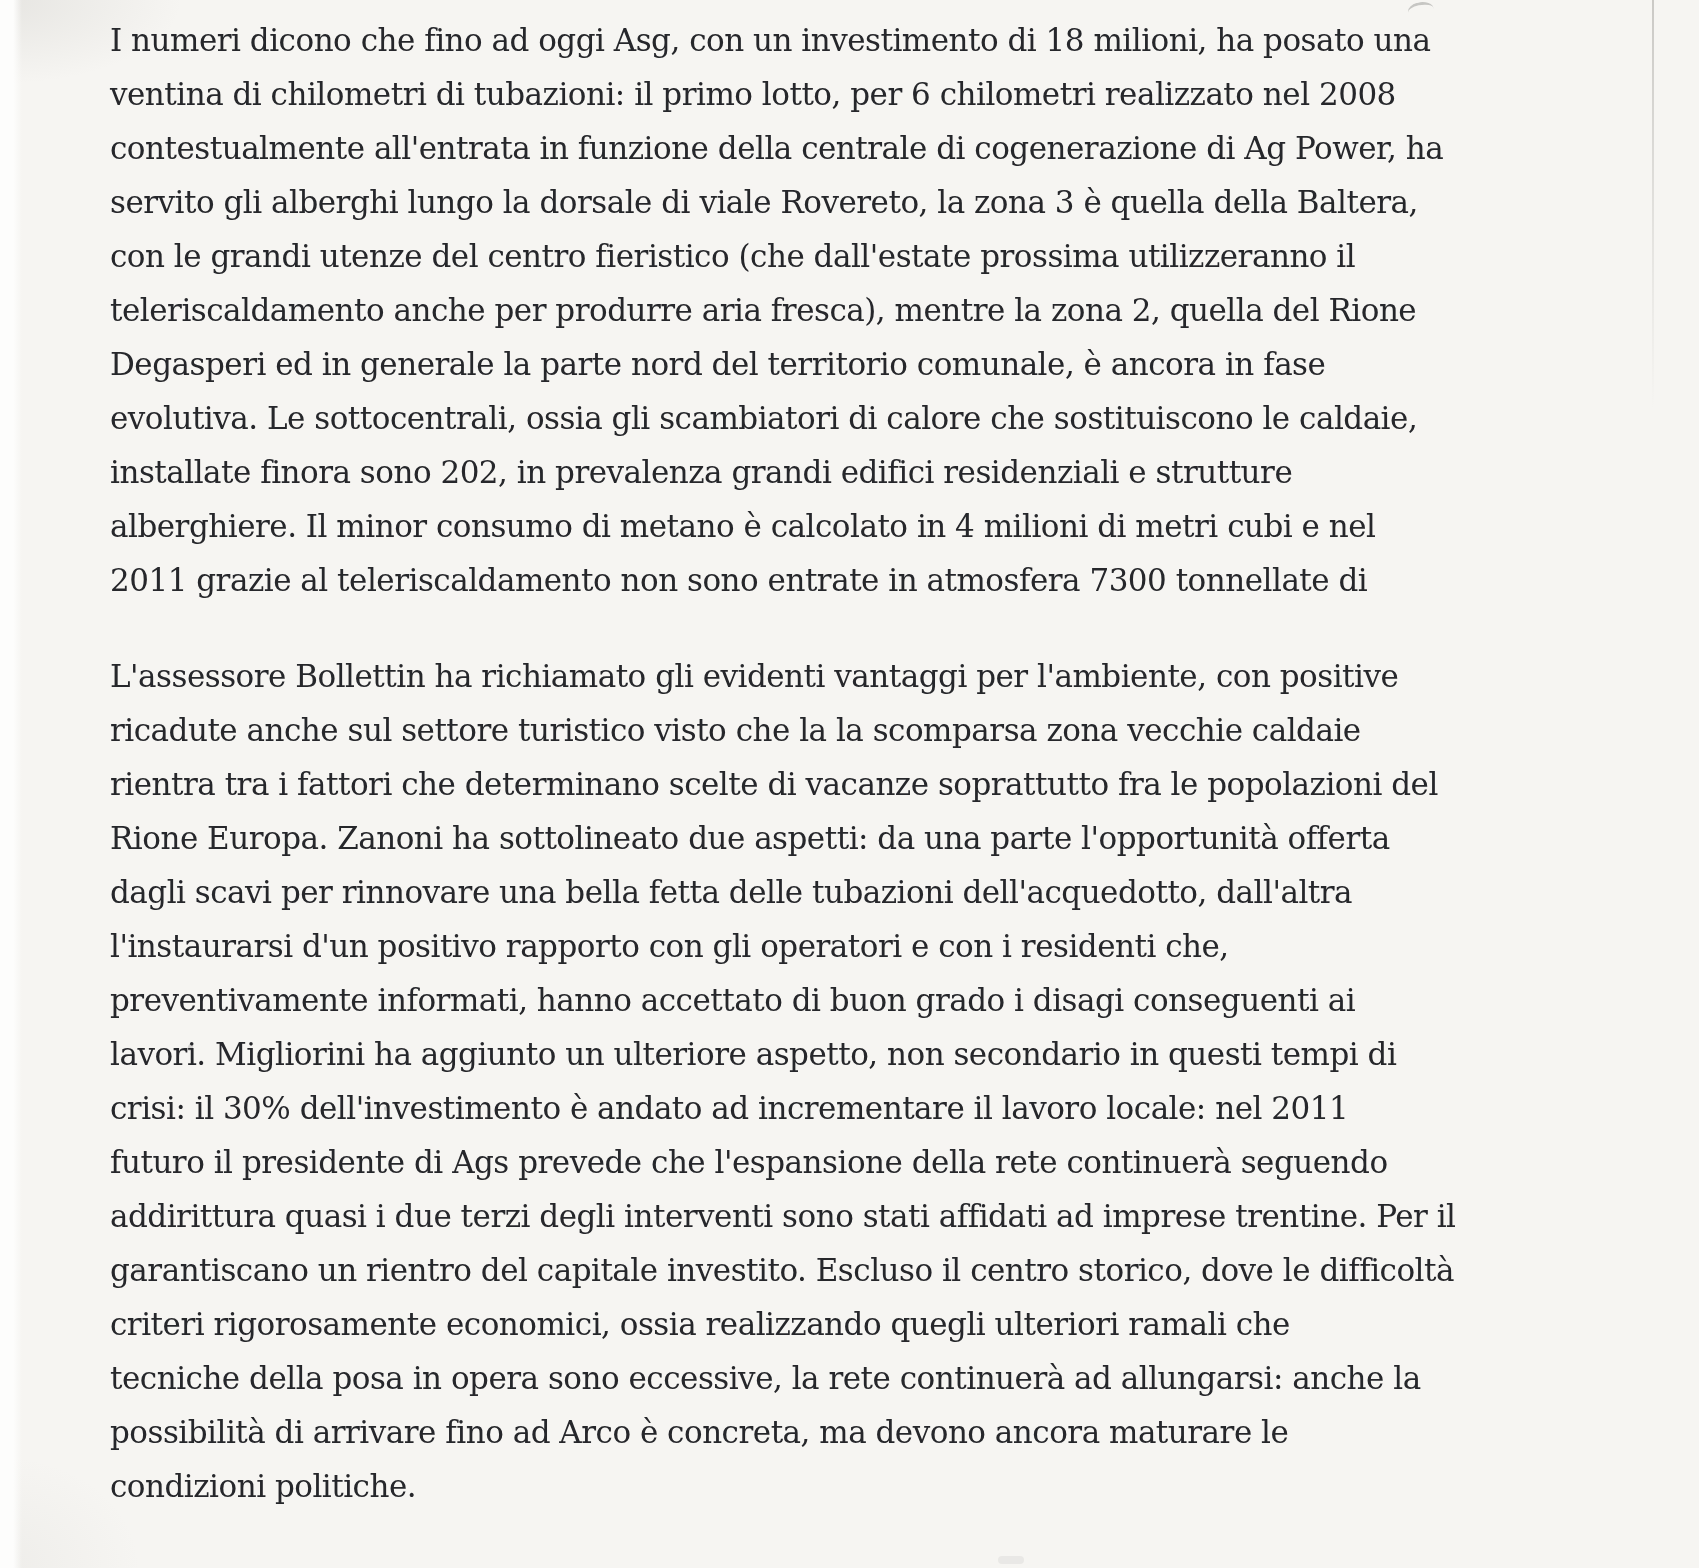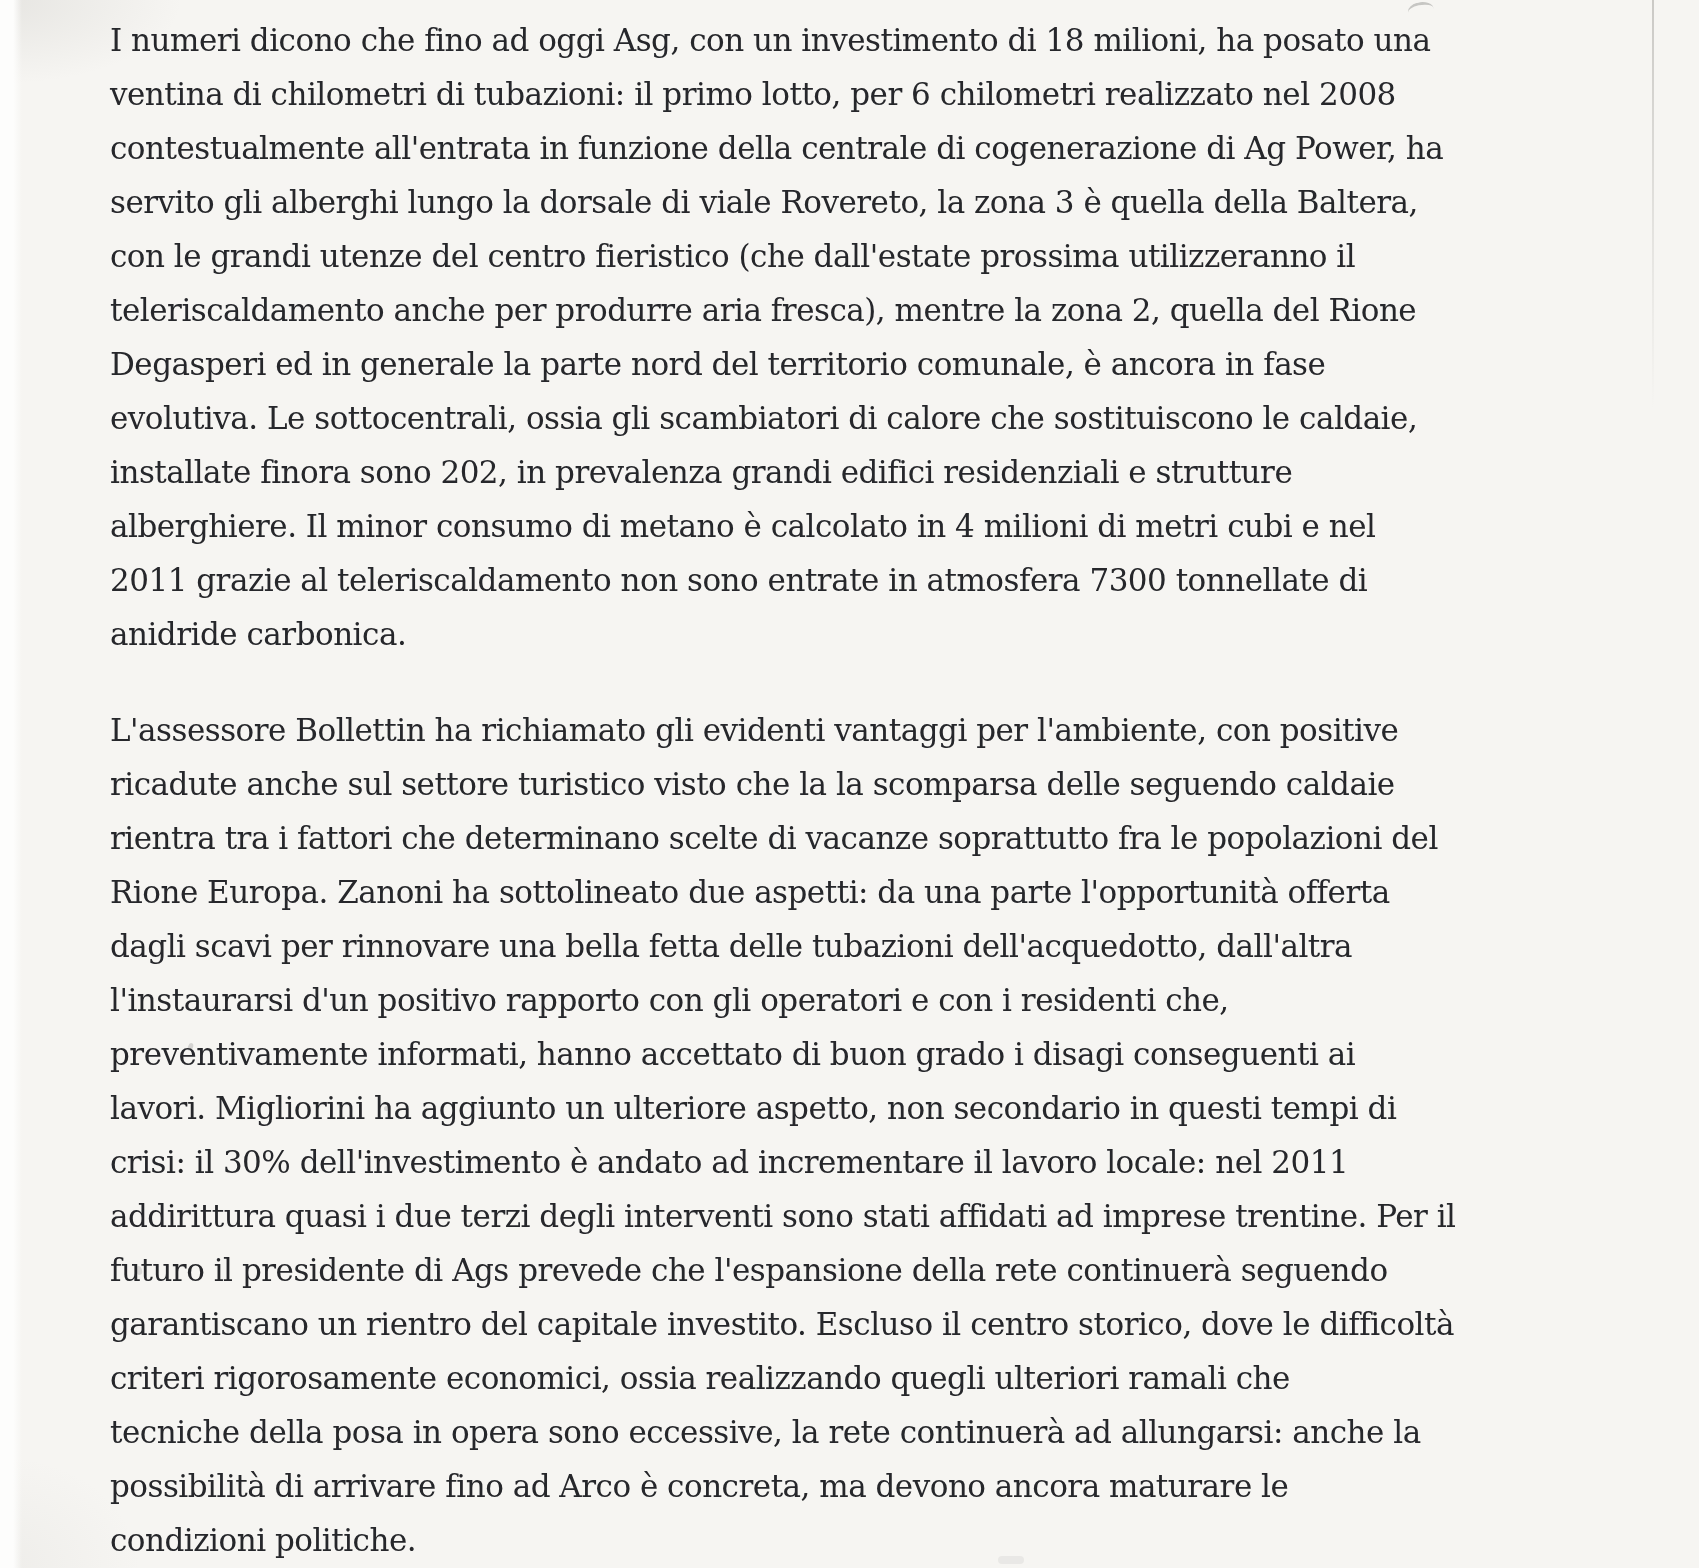--- a/index.html
+++ b/index.html
@@ -86,34 +86,33 @@
         <div class="line">ventina di chilometri di tubazioni: il primo lotto, per 6 chilometri realizzato nel 2008</div>
         <div class="line">contestualmente all'entrata in funzione della centrale di cogenerazione di Ag Power, ha</div>
         <div class="line">servito gli alberghi lungo la dorsale di viale Rovereto, la zona 3 è quella della Baltera,</div>
         <div class="line">con le grandi utenze del centro fieristico (che dall'estate prossima utilizzeranno il</div>
         <div class="line">teleriscaldamento anche per produrre aria fresca), mentre la zona 2, quella del Rione</div>
         <div class="line">Degasperi ed in generale la parte nord del territorio comunale, è ancora in fase</div>
         <div class="line">evolutiva. Le sottocentrali, ossia gli scambiatori di calore che sostituiscono le caldaie,</div>
         <div class="line">installate finora sono 202, in prevalenza grandi edifici residenziali e strutture</div>
         <div class="line">alberghiere. Il minor consumo di metano è calcolato in 4 milioni di metri cubi e nel</div>
         <div class="line">2011 grazie al teleriscaldamento non sono entrate in atmosfera 7300 tonnellate di</div>
-        <div class="line">anidride carbonica.</div>
       </div>
     <div class="paragraph">
         <div class="line">L'assessore Bollettin ha richiamato gli evidenti vantaggi per l'ambiente, con positive</div>
-        <div class="line">ricadute anche sul settore turistico visto che la la scomparsa delle seguendo caldaie</div>
+        <div class="line">ricadute anche sul settore turistico visto che la la scomparsa zona vecchie caldaie</div>
         <div class="line">rientra tra i fattori che determinano scelte di vacanze soprattutto fra le popolazioni del</div>
         <div class="line">Rione Europa. Zanoni ha sottolineato due aspetti: da una parte l'opportunità offerta</div>
         <div class="line">dagli scavi per rinnovare una bella fetta delle tubazioni dell'acquedotto, dall'altra</div>
         <div class="line">l'instaurarsi d'un positivo rapporto con gli operatori e con i residenti che,</div>
         <div class="line">preventivamente informati, hanno accettato di buon grado i disagi conseguenti ai</div>
         <div class="line">lavori. Migliorini ha aggiunto un ulteriore aspetto, non secondario in questi tempi di</div>
         <div class="line">crisi: il 30% dell'investimento è andato ad incrementare il lavoro locale: nel 2011</div>
+        <div class="line">futuro il presidente di Ags prevede che l'espansione della rete continuerà seguendo</div>
         <div class="line">addirittura quasi i due terzi degli interventi sono stati affidati ad imprese trentine. Per il</div>
-        <div class="line">futuro il presidente di Ags prevede che l'espansione della rete continuerà seguendo</div>
         <div class="line">garantiscano un rientro del capitale investito. Escluso il centro storico, dove le difficoltà</div>
         <div class="line">criteri rigorosamente economici, ossia realizzando quegli ulteriori ramali che</div>
         <div class="line">tecniche della posa in opera sono eccessive, la rete continuerà ad allungarsi: anche la</div>
         <div class="line">possibilità di arrivare fino ad Arco è concreta, ma devono ancora maturare le</div>
         <div class="line">condizioni politiche.</div>
       </div>
   </div>
 </div>
 
 </body></html>

